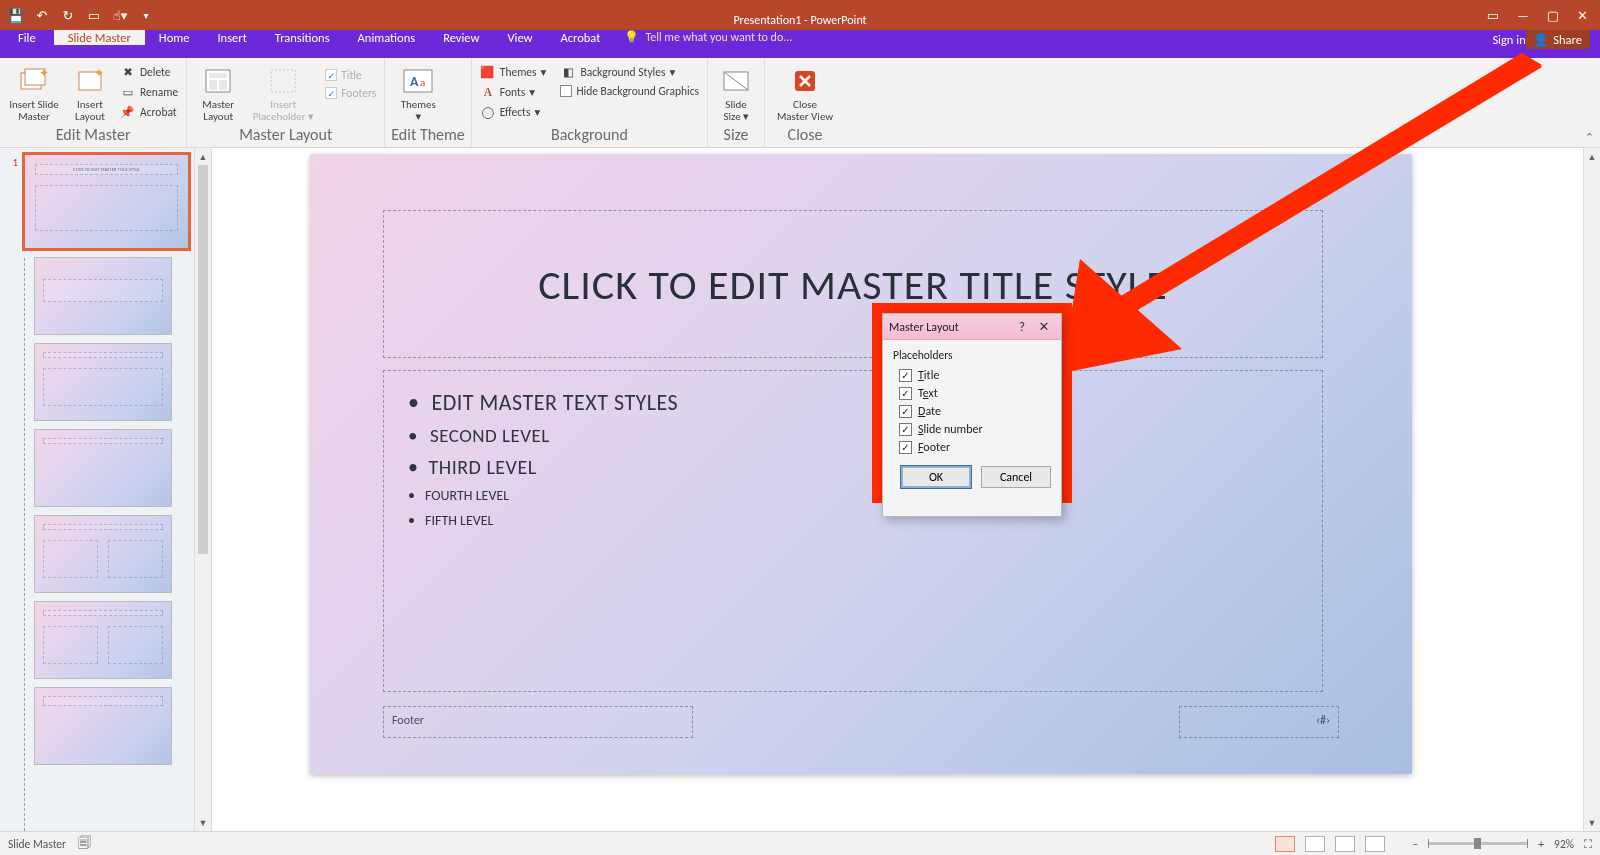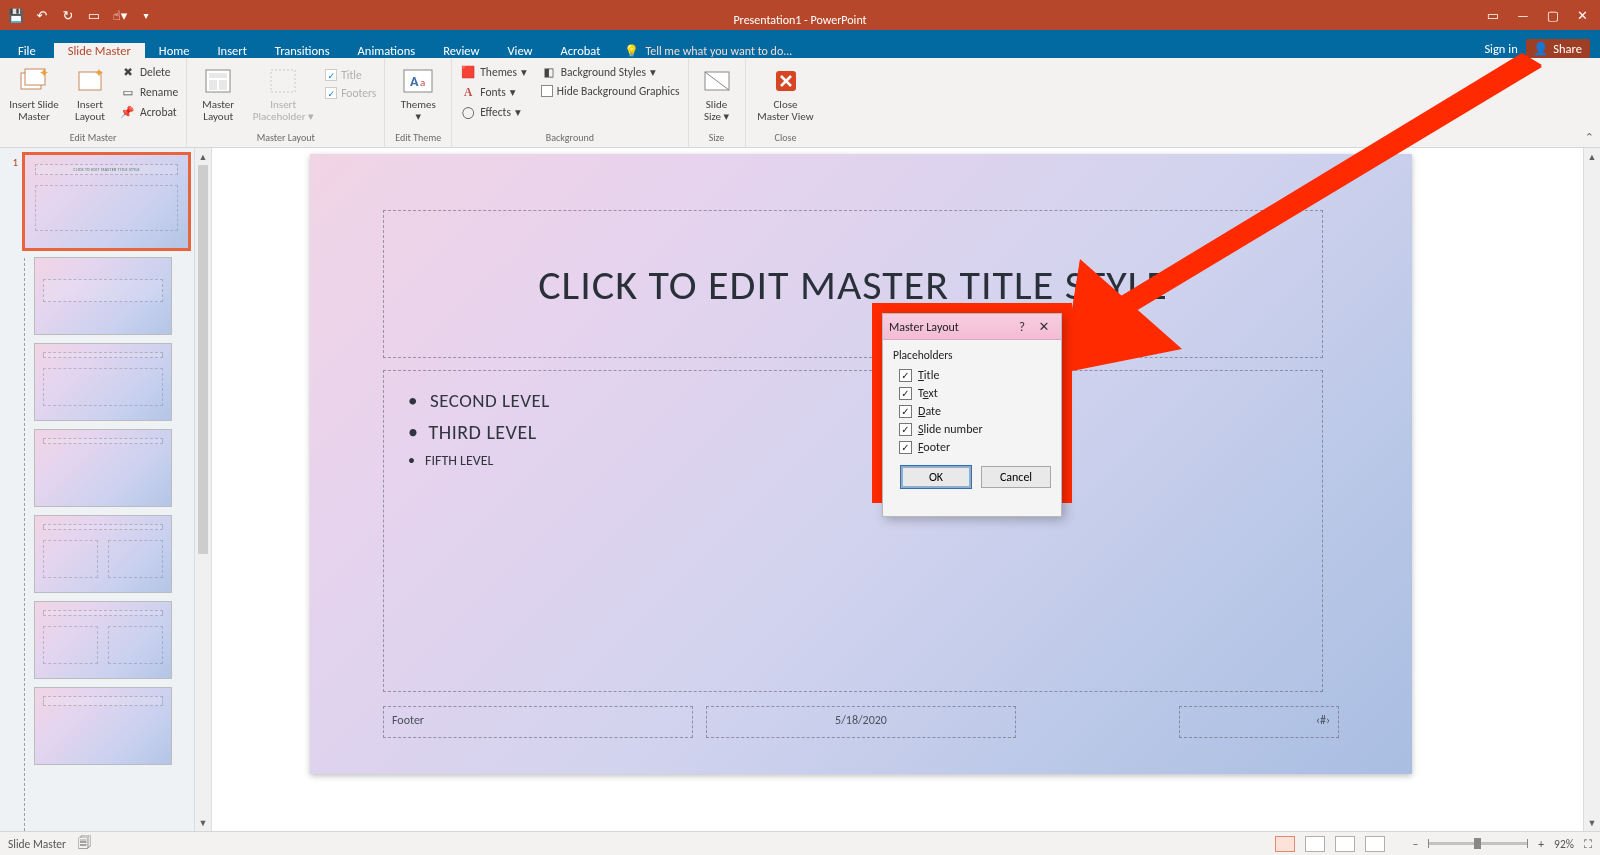--- a/index.html
+++ b/index.html
@@ -7,32 +7,32 @@
 
 
 .titlebar { height: 30px; background: #b7472a; color: #fff; display: flex; align-items: center; font-size: 12px; position: relative; }
 .qat { display: flex; align-items: center; gap: 10px; padding-left: 8px; }
 .qat .ic { width: 16px; height: 16px; display: inline-flex; align-items: center; justify-content: center; font-size: 13px; color: #fff; cursor: default; }
 .titlebar .title { position: absolute; left: 50%; transform: translateX(-50%); font-size: 12px; margin-top: 9px; }
 .win-controls { margin-left: auto; display: flex; align-items: center; gap: 18px; padding-right: 12px; }
 .win-controls .ic { font-size: 13px; }
 
 
-.tabs { height: 28px; background: #0369a1; display: flex; align-items: flex-end; color: #fff; font-size: 12.5px; }
+.tabs { height: 28px; background: #6d28d9; display: flex; align-items: flex-start; color: #fff; font-size: 12.5px; }
 .tab { padding: 0 14px; display: flex; align-items: center; cursor: default; }
 .tab.file { padding: 0 18px; }
 .tab.active { background: #f3f2f1; color: #b7472a; }
 .tell-me { display: flex; align-items: center; gap: 6px; padding-left: 10px; color: #f3dad2; font-size: 12px; }
-.tabs .right { margin-left: auto; display: flex; align-items: center; gap: 8px; padding-right: 10px; }
+.tabs .right { margin-left: auto; display: flex; align-items: center; gap: 0; padding-right: 10px; }
 .share-btn { background: #9e3f25; padding: 2px 8px; border-radius: 2px; display: flex; align-items: center; gap: 4px; }
 
 
 .ribbon { height: 90px; background: #f3f2f1; border-bottom: 1px solid #d6d6d6; display: flex; position: relative; }
 .group { border-right: 1px solid #e1dfdd; padding: 3px 6px 1px 6px; display: flex; flex-direction: column; position: relative; }
-.group-label { font-size: 10px; color: #6b6b6b; text-align: center; padding: 1px 0 2px 0; margin-top: auto; }
+.group-label { font-size: 16px; color: #6b6b6b; text-align: center; padding: 1px 0 2px 0; margin-top: auto; }
 .group-body { display: flex; gap: 4px; flex: 1; }
 .big-btn { width: 56px; display: flex; flex-direction: column; align-items: center; justify-content: flex-start; padding-top: 4px; font-size: 11px; color: #444; text-align: center; line-height: 1.1; cursor: default; }
 .big-btn .bicon { width: 32px; height: 32px; margin-bottom: 2px; display: flex; align-items: center; justify-content: center; }
 .small-col { display: flex; flex-direction: column; justify-content: flex-start; gap: 2px; padding-top: 2px; }
 .small-item { display: flex; align-items: center; gap: 4px; font-size: 11.5px; color: #444; padding: 1px 2px; cursor: default; white-space: nowrap; }
 .small-item.disabled { color: #b0b0b0; }
 .small-icon { width: 16px; height: 16px; display: inline-flex; align-items: center; justify-content: center; }
 .chk { width: 12px; height: 12px; border: 1px solid #888; background: #fff; display: inline-flex; align-items: center; justify-content: center; font-size: 9px; color: #0078d4; }
 .chk.disabled { border-color: #ccc; }
 .ribbon-collapse { position: absolute; right: 6px; bottom: 3px; font-size: 11px; color: #666; }
@@ -374,27 +374,28 @@
     </div>
   </div>
 
   <div class="edit-area">
     <div class="slide-canvas">
       <div class="ph ph-title">
         <div class="txt">CLICK TO EDIT MASTER TITLE STYLE</div>
       </div>
       <div class="ph ph-body">
         <ul>
+          <li class="lvl1">EDIT MASTER TEXT STYLES</li>
           <li class="lvl2">SECOND LEVEL</li>
           <li class="lvl3">THIRD LEVEL</li>
+          <li class="lvl4">FOURTH LEVEL</li>
           <li class="lvl5">FIFTH LEVEL</li>
         </ul>
       </div>
       <div class="ph ph-footer">Footer</div>
-      <div class="ph ph-date">5/18/2020</div>
       <div class="ph ph-num">‹#›</div>
     </div>
 
     <div class="dialog-highlight"></div>
 
     <div class="dialog">
       <div class="dlg-titlebar">
         <span class="dlg-title">Master Layout</span>
         <span class="spacer"></span>
         <span class="dlg-btn">?</span>

